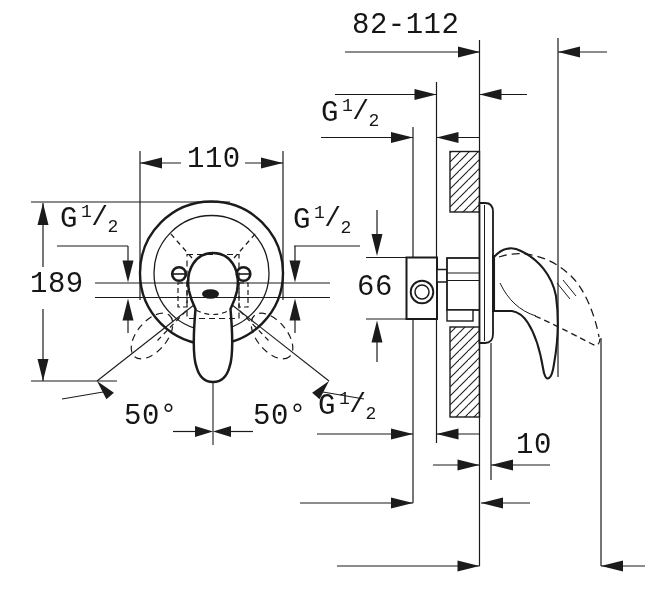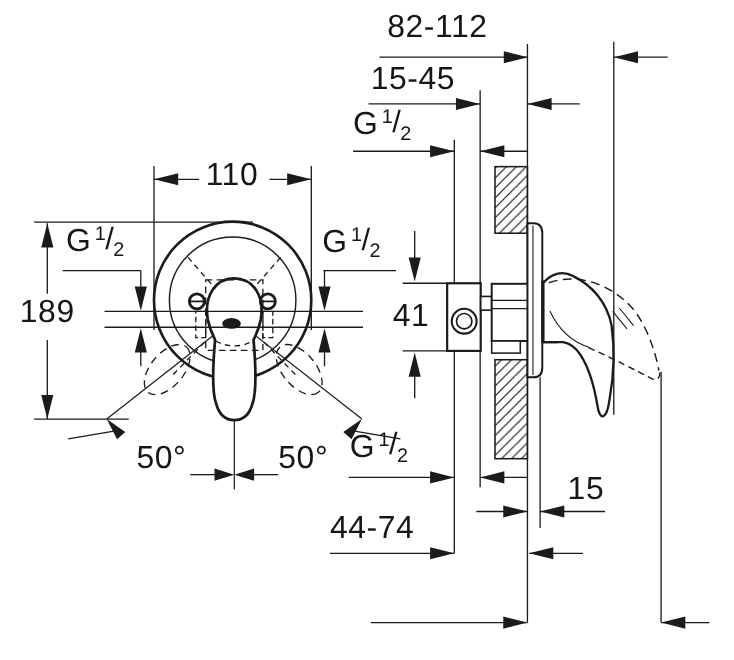--- a/index.html
+++ b/index.html
@@ -1,18 +1,18 @@
 <!DOCTYPE html>
 <html><head>
 <meta charset="utf-8">
 <style>
   html,body{margin:0;padding:0;background:#ffffff;}
   #stage{
     position:relative;width:667px;height:600px;background:#ffffff;overflow:hidden;
-    font-family:Liberation Sans, sans-serif;
+    font-family:Liberation Mono, monospace;
   }
   #drawing{position:absolute;left:0;top:0;}
   .lbl{
     position:absolute;font-size:29px;line-height:1;color:#161616;
     white-space:nowrap;letter-spacing:0.5px;
   }
   .ghalf{display:inline-block;}
   .ghalf .g{font-size:29px;}
   .ghalf .sup{font-size:18px;position:relative;top:-10px;margin-left:3px;}
   .ghalf .slash{font-size:28px;position:relative;top:-2px;margin:0 -1px;}
@@ -211,42 +211,40 @@
           <polygon points="213,431.5 195,426 195,437"></polygon>
           <polygon points="213,431.5 231,426 231,437"></polygon>
           <polygon points="97,381 113.9,392.7 106.4,399.3"></polygon>
           <polygon points="329,381 312.1,392.7 319.6,399.3"></polygon>
         </g>
       </g>
     </g>
   </svg>
 
   <div class="lbl" style="left:352px;top:11px">82-112</div>
-  <div class="lbl" style="left:337px;top:58px">15-45</div>
 
   <div class="lbl ghalf" style="left:321px;top:99px">
     <span class="g">G</span><span class="sup">1</span><span class="slash">/</span><span class="sub">2</span>
   </div>
 
   <div class="lbl" style="left:187px;top:145px">110</div>
 
   <div class="lbl ghalf" style="left:60px;top:205px">
     <span class="g">G</span><span class="sup">1</span><span class="slash">/</span><span class="sub">2</span>
   </div>
 
   <div class="lbl ghalf" style="left:293px;top:206px">
     <span class="g">G</span><span class="sup">1</span><span class="slash">/</span><span class="sub">2</span>
   </div>
 
-  <div class="lbl" style="left:18px;top:270px">189</div>
-  <div class="lbl" style="left:357px;top:273px">41</div>
+  <div class="lbl" style="left:30px;top:270px">189</div>
+  <div class="lbl" style="left:357px;top:273px">66</div>
 
   <div class="lbl ghalf" style="left:318px;top:392px">
     <span class="g">G</span><span class="sup">1</span><span class="slash">/</span><span class="sub">2</span>
   </div>
 
   <div class="lbl" style="left:124px;top:402px">50°</div>
   <div class="lbl" style="left:253px;top:402px">50°</div>
 
-  <div class="lbl" style="left:516px;top:431px">15</div>
-  <div class="lbl" style="left:300px;top:466px">44-74</div>
+  <div class="lbl" style="left:516px;top:431px">10</div>
 
 </div>
 
 </body></html>

